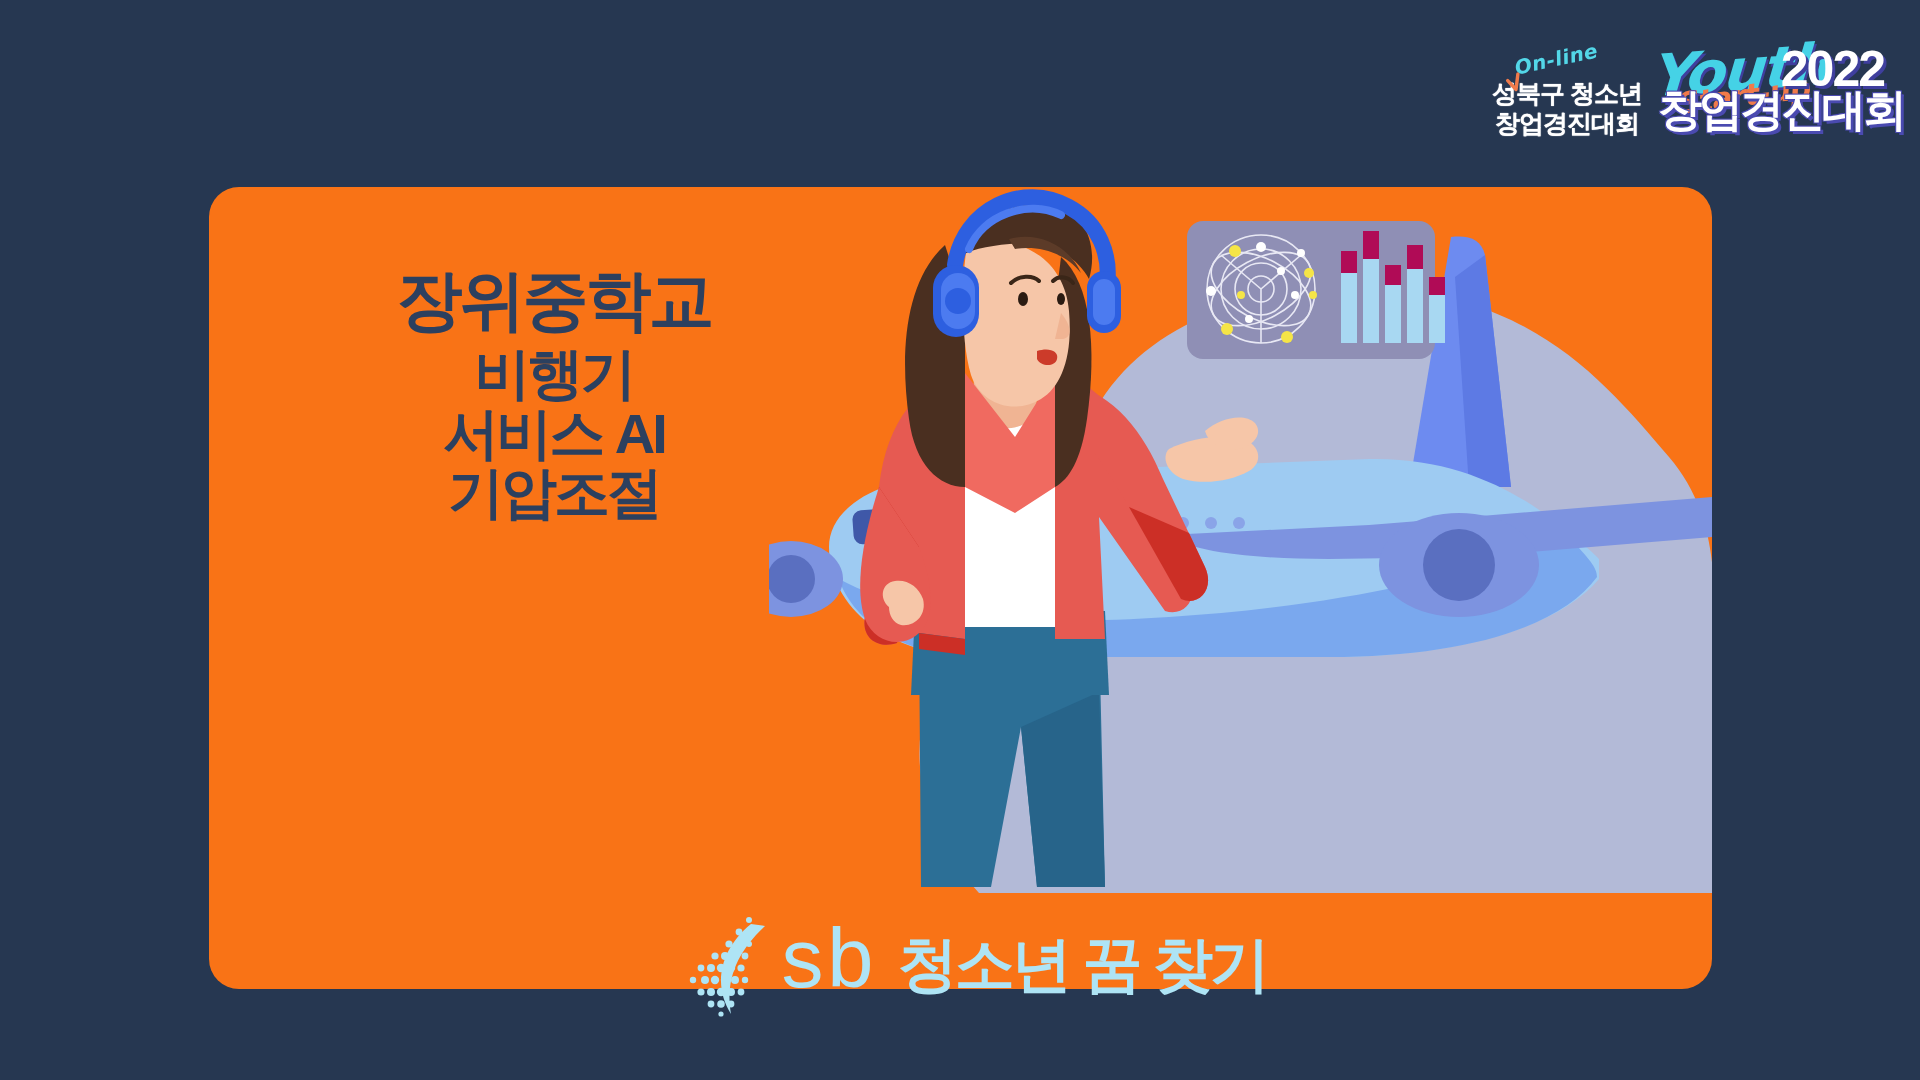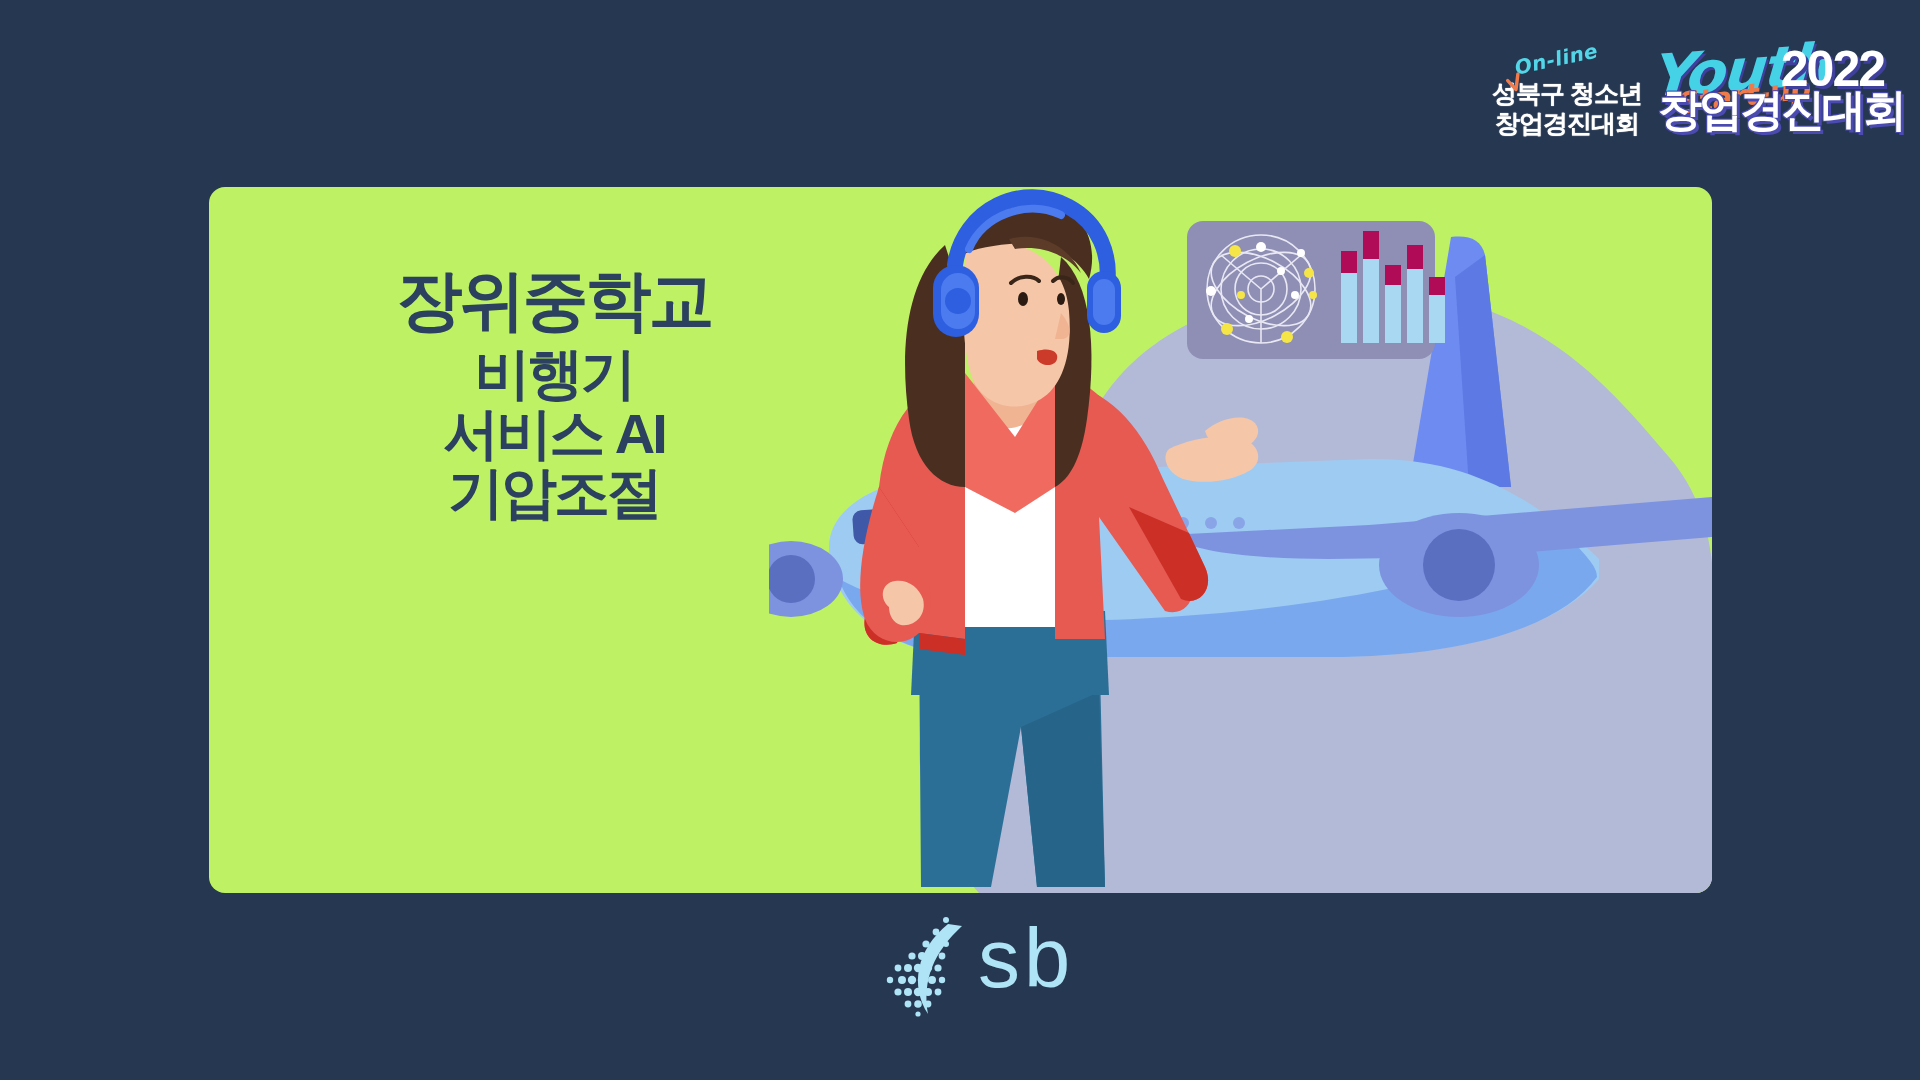--- a/index.html
+++ b/index.html
@@ -57,22 +57,22 @@
   .contest-word{
     position:absolute; left:2px; bottom:-2px;
     font-size:44px; font-weight:700; color:#ffffff;
     letter-spacing:-3px; white-space:nowrap;
     text-shadow:3px 3px 0 #4a4ab0, -1px -1px 0 #4a4ab0, 1px -1px 0 #4a4ab0, -1px 1px 0 #4a4ab0;
   }
 
   
   .card{
     position:absolute; left:209px; top:187px;
-    width:1503px; height:706px;
-    background:#bef264; border-radius:16px; overflow:hidden;
+    width:1503px; height:802px;
+    background:#f97316; border-radius:30px; overflow:hidden;
   }
 
   
   .title-block{
     position:absolute; left:80px; top:80px; width:530px;
     color:#2c405f; text-align:center;
     font-weight:700; letter-spacing:-3px; line-height:1.03;
   }
   .title-school{font-size:66px; margin-bottom:10px;}
   .title-main{font-size:56px;text-align:center;}
@@ -340,15 +340,16 @@
           <circle cx="78" cy="82" r="4"></circle>
           <circle cx="88" cy="82" r="3.4"></circle>
         <circle cx="58" cy="94" r="3.4"></circle>
           <circle cx="68" cy="94" r="3.8"></circle>
           <circle cx="78" cy="94" r="3.4"></circle>
         <circle cx="68" cy="104" r="2.6"></circle>
       </g>
       <path d="M112 16 C84 42 72 70 78 104 C60 76 66 40 98 14 Z" fill="#aee4f5"></path>
     </svg>
     <span class="sb-word">sb</span>
+    <span class="footer-tag">청소년 꿈 찾기</span>
   </div>
 
 </div>
 
 </body></html>

